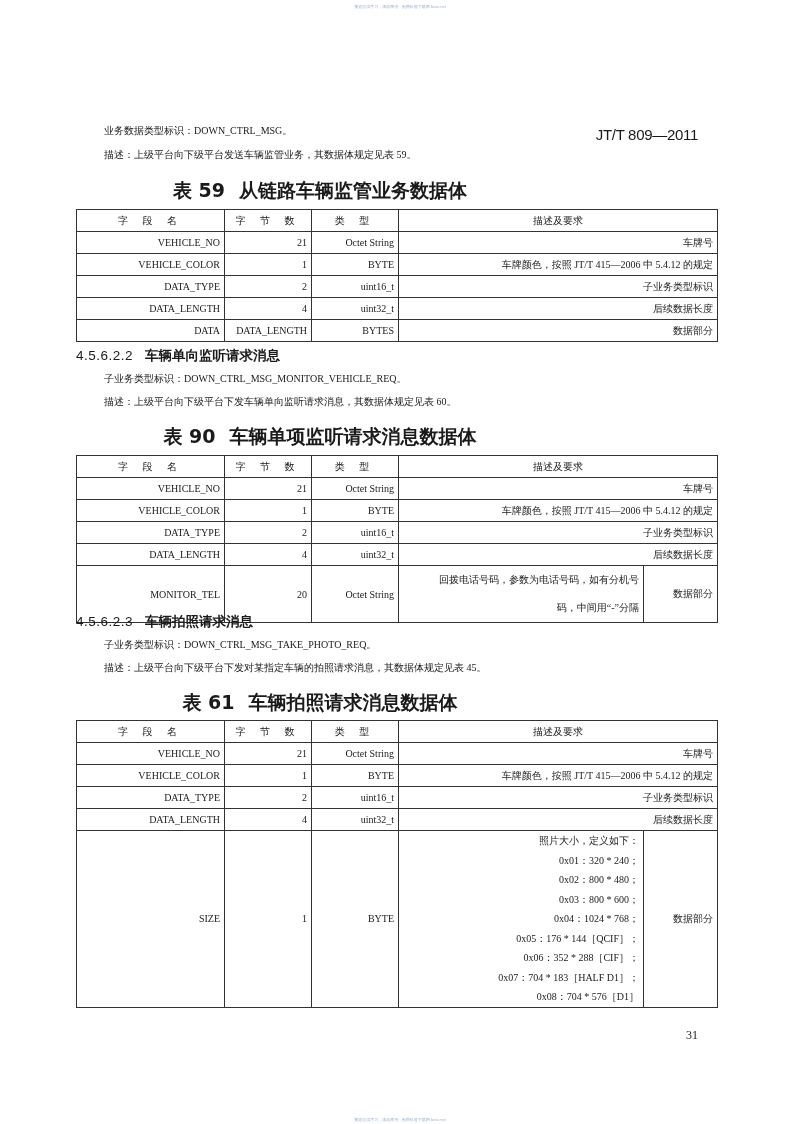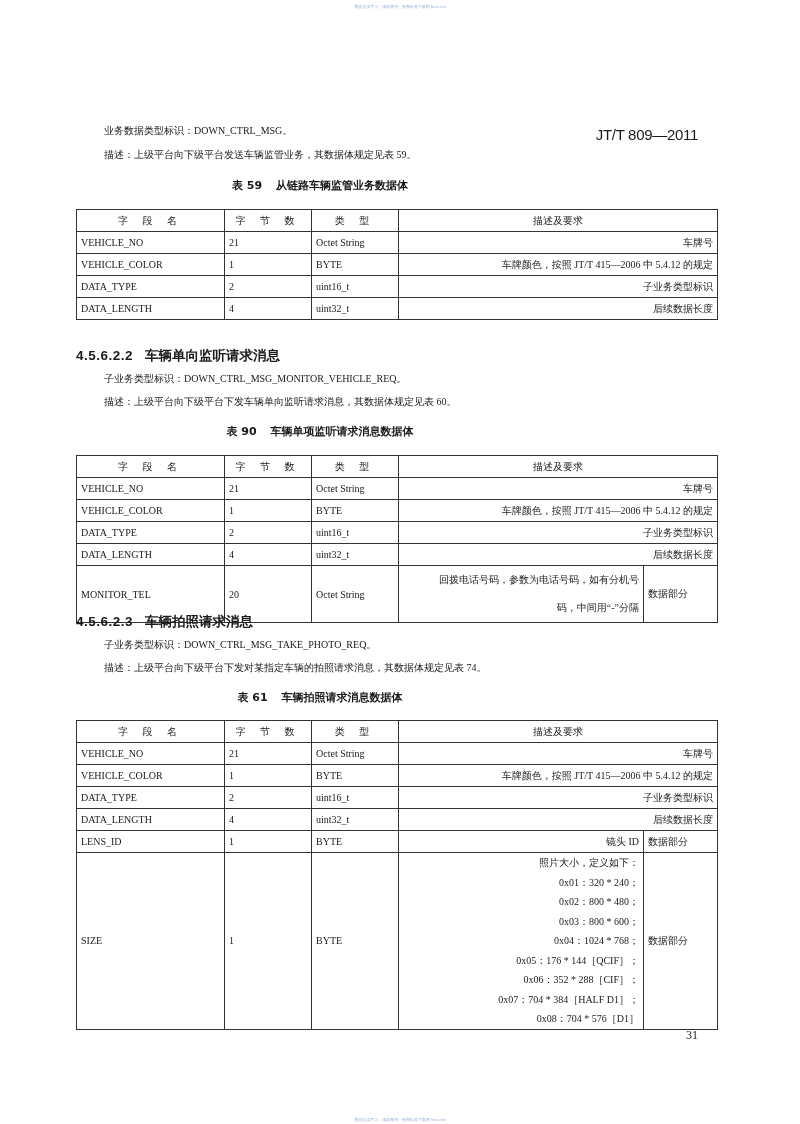--- a/index.html
+++ b/index.html
@@ -4,31 +4,31 @@
 <style>
   html, body { margin: 0; padding: 0; background: #ffffff; }
   body { width: 800px; height: 1124px; position: relative; overflow: hidden;
          font-family: "Liberation Serif", "DejaVu Serif", serif; color: #1a1a1a; }
   .wm { position: absolute; left: 0; width: 800px; text-align: center;
         font-family: "Liberation Sans", sans-serif; font-size: 4px; color: #9fb3d6; }
   .header-code { position: absolute; top: 90px; right: 102px; font-family: "Liberation Sans", sans-serif;
                  font-size: 15px; letter-spacing: -0.3px; margin-top: 36px; }
   .para { position: absolute; left: 104px; font-size: 10px; line-height: 18px; white-space: nowrap; }
   .section { position: absolute; left: 76px; font-size: 13.5px; font-weight: bold; white-space: nowrap; }
-  .section .num { font-family: "Liberation Sans", sans-serif; font-weight: bold; letter-spacing: 0.5px; margin-right: 12px; }
-  .caption { position: absolute; left: 0; width: 640px; text-align: center; font-size: 11px;
+  .section .num { font-family: "Liberation Sans", sans-serif; font-weight: normal; letter-spacing: 0.5px; margin-right: 12px; }
+  .caption { position: absolute; left: 0; width: 640px; text-align: center; font-size: 19px;
              font-weight: bold; font-family: "DejaVu Sans", sans-serif; }
   .caption .tno { margin-right: 14px; }
   table.spec { position: absolute; left: 76px; width: 641px; border-collapse: collapse;
                font-size: 10px; table-layout: fixed; }
   table.spec td, table.spec th { border: 1px solid #333; padding: 0 4px; height: 21px; }
   table.spec { border: 1.6px solid #222; }
   table.spec th { font-weight: normal; text-align: center; letter-spacing: 6px; }
   table.spec th.desc { letter-spacing: 0; }
-  td.c { text-align: left; }
+  td.c { text-align: right; }
   td.l { text-align: right; padding-left: 8px; }
   .sizelines div { line-height: 19.5px; }
   .page-num { position: absolute; top: 1028px; right: 102px; font-size: 12px; }
 </style>
 </head>
 <body>
 
 <div class="wm" style="top:4px">预览仅供学习，请勿商用 · 免费标准下载网 bzxz.net</div>
 
 <div class="header-code">JT/T 809—2011</div>
@@ -70,20 +70,26 @@
     <td class="c">DATA_TYPE</td>
     <td class="c">2</td>
     <td class="c">uint16_t</td>
     <td class="l">子业务类型标识</td>
   </tr>
   <tr>
     <td class="c">DATA_LENGTH</td>
     <td class="c">4</td>
     <td class="c">uint32_t</td>
     <td class="l">后续数据长度</td>
+  </tr>
+  <tr>
+    <td class="c">DATA</td>
+    <td class="c">DATA_LENGTH</td>
+    <td class="c">BYTES</td>
+    <td class="l">数据部分</td>
   </tr>
 </tbody>
   </table>
 
 <div class="section" style="top:347px">
   <span class="num">4.5.6.2.2</span><span>车辆单向监听请求消息</span>
 </div>
 <div class="para" style="top:370px">子业务类型标识：DOWN_CTRL_MSG_MONITOR_VEHICLE_REQ。</div>
 <div class="para" style="top:393px">描述：上级平台向下级平台下发车辆单向监听请求消息，其数据体规定见表 60。</div>
 
@@ -137,21 +143,21 @@
     <td class="l" style="line-height:28px;text-indent:2em">回拨电话号码，参数为电话号码，如有分机号码，中间用“-”分隔</td>
     <td class="c">数据部分</td>
   </tr>
 </tbody>
   </table>
 
 <div class="section" style="top:613px">
   <span class="num">4.5.6.2.3</span><span>车辆拍照请求消息</span>
 </div>
 <div class="para" style="top:636px">子业务类型标识：DOWN_CTRL_MSG_TAKE_PHOTO_REQ。</div>
-<div class="para" style="top:659px">描述：上级平台向下级平台下发对某指定车辆的拍照请求消息，其数据体规定见表 74。</div>
+<div class="para" style="top:659px">描述：上级平台向下级平台下发对某指定车辆的拍照请求消息，其数据体规定见表 45。</div>
 
 <div class="caption" style="top:690px">
   <span class="tno">表 61</span><span>车辆拍照请求消息数据体</span>
 </div>
 
 <table class="spec" style="top:720px">
   <colgroup>
       <col style="width:148px">
       <col style="width:87px">
       <col style="width:87px">
@@ -183,39 +189,32 @@
     <td class="c">uint16_t</td>
     <td class="l" colspan="2">子业务类型标识</td>
   </tr>
   <tr>
     <td class="c">DATA_LENGTH</td>
     <td class="c">4</td>
     <td class="c">uint32_t</td>
     <td class="l" colspan="2">后续数据长度</td>
   </tr>
   <tr>
-    <td class="c">LENS_ID</td>
-    <td class="c">1</td>
-    <td class="c">BYTE</td>
-    <td class="l">镜头 ID</td>
-    <td class="c">数据部分</td>
-  </tr>
-  <tr>
     <td class="c">SIZE</td>
     <td class="c">1</td>
     <td class="c">BYTE</td>
     <td class="l sizelines">
       <div>照片大小，定义如下：</div>
       <div>0x01：320 * 240；</div>
       <div>0x02：800 * 480；</div>
       <div>0x03：800 * 600；</div>
       <div>0x04：1024 * 768；</div>
       <div>0x05：176 * 144［QCIF］；</div>
       <div>0x06：352 * 288［CIF］；</div>
-      <div>0x07：704 * 384［HALF D1］；</div>
+      <div>0x07：704 * 183［HALF D1］；</div>
       <div>0x08：704 * 576［D1］</div>
     </td>
     <td class="c">数据部分</td>
   </tr>
 </tbody>
   </table>
 
 <div class="page-num">31</div>
 
 <div class="wm" style="top:1117px">预览仅供学习，请勿商用 · 免费标准下载网 bzxz.net</div>

